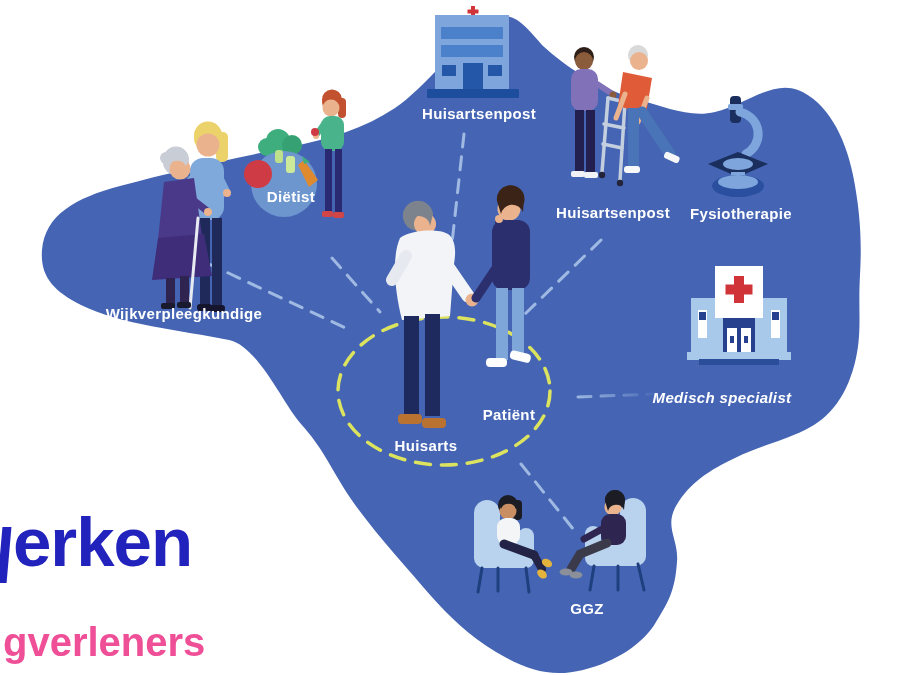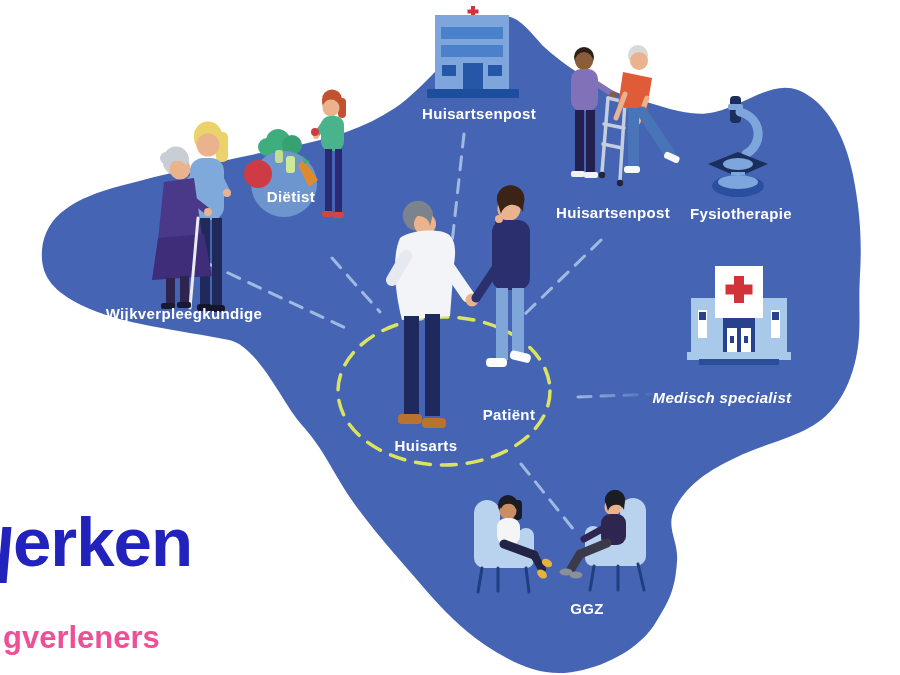--- a/index.html
+++ b/index.html
@@ -18,21 +18,21 @@
     position:absolute;left:13px;top:503px;margin:0;
     font-size:69px;font-weight:700;letter-spacing:-1px;
     color:var(--title-blue,#2222bd);
   }
   .title-frag{
     position:absolute;left:0;top:527px;width:9px;height:56px;
     background:var(--title-blue,#2222bd);transform:skewX(-5deg);
   }
   .subtitle{
     position:absolute;left:3px;top:620px;margin:0;
-    font-size:31px;font-weight:700;
+    font-size:40px;font-weight:700;
     color:var(--subtitle-pink,#ee4f97);
   }
 </style>
 </head>
 <body>
 
 <div class="stage">
 
   <svg class="scene" width="900" height="675" viewBox="0 0 900 675">
     <defs>

